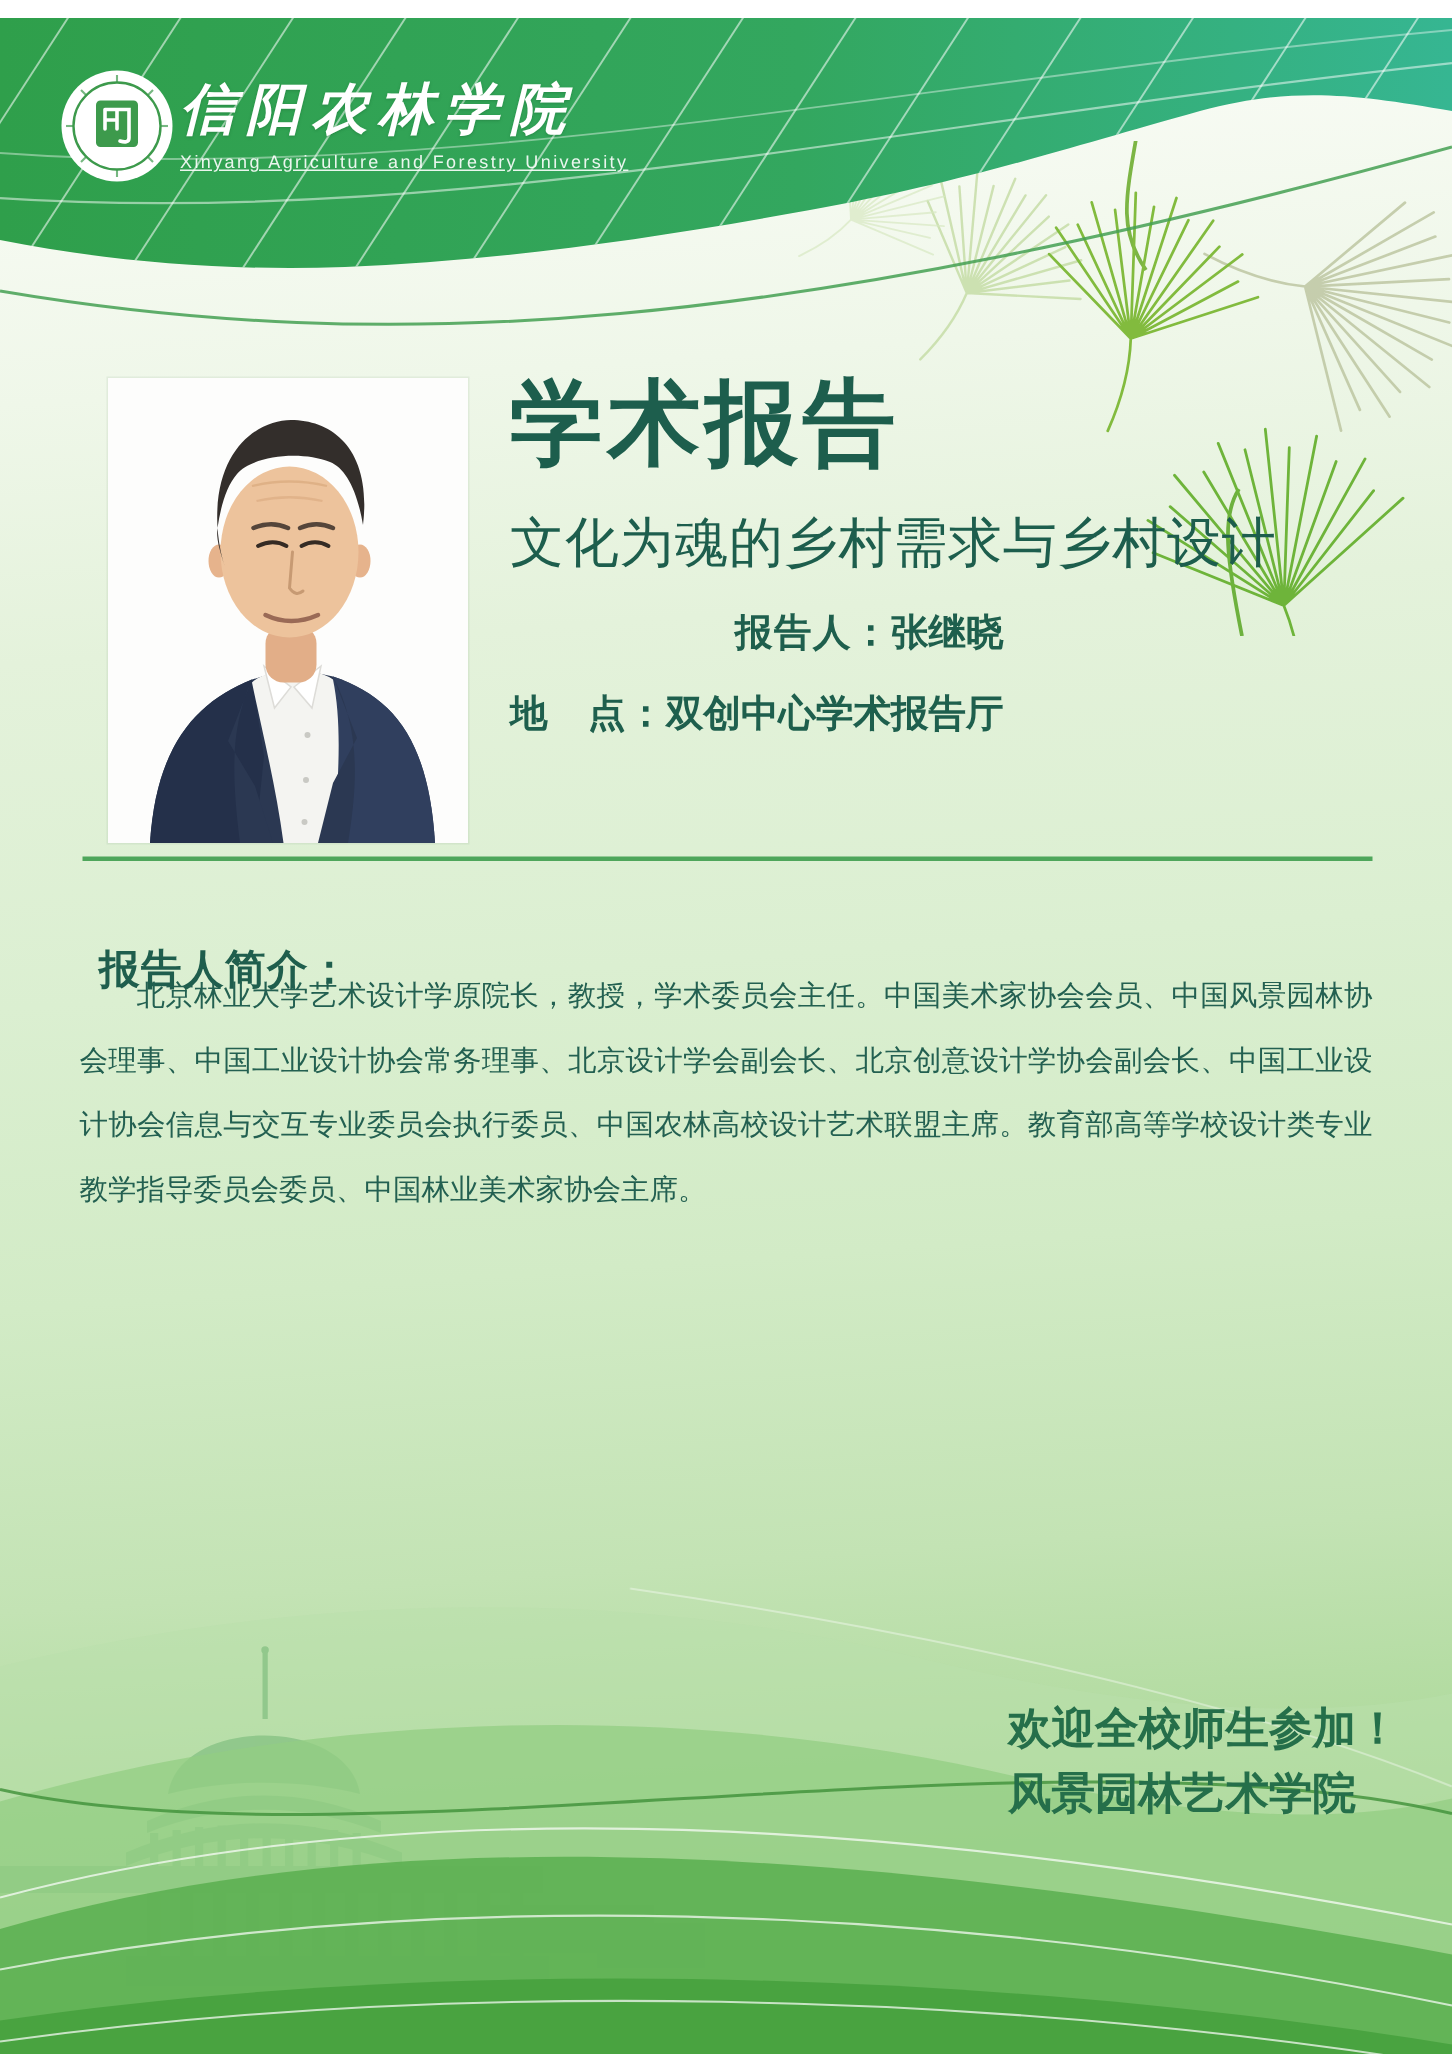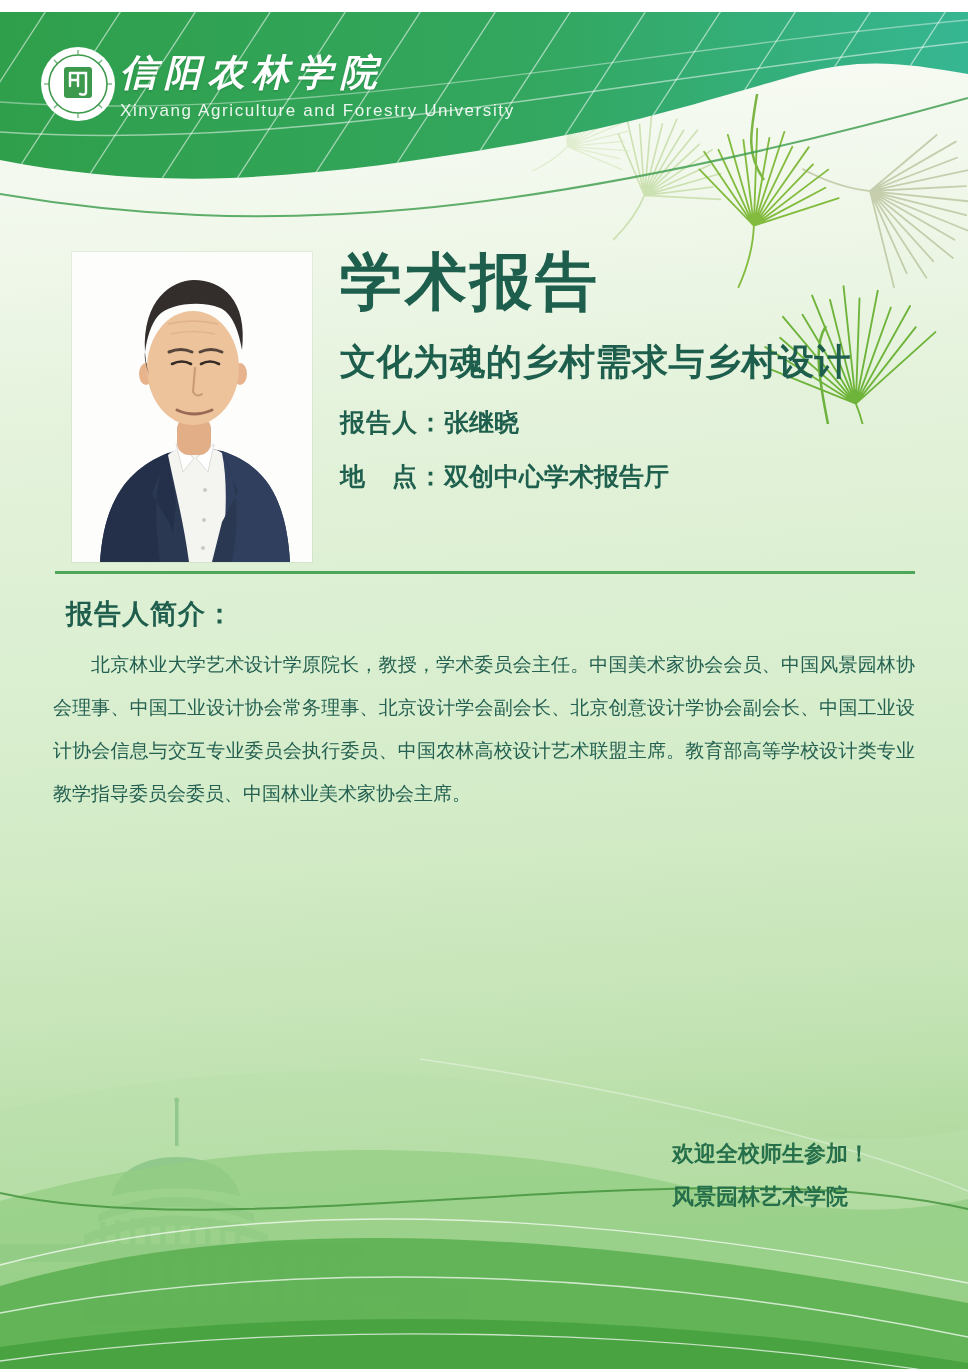--- a/index.html
+++ b/index.html
@@ -6,39 +6,39 @@
   body{font-family:"Liberation Sans","DejaVu Sans",sans-serif;}
   .poster{
     position:relative;width:968px;height:1369px;overflow:hidden;margin:12px auto;
     background:linear-gradient(176deg,#f8fbf4 6%,#eff7e9 18%,#e4f2db 30%,#dbefd1 46%,#d2ebc6 60%,#c3e3b4 74%,#abd898 87%,#8fca7a 100%);
   }
   .abs{position:absolute;}
   
   .header-svg{left:0;top:0;width:968px;height:250px;z-index:3;}
   .logo-text{left:120px;top:36px;z-index:4;color:#ffffff;}
   .logo-cn{font-family:"DejaVu Serif","Liberation Serif",serif;font-style:italic;font-weight:700;font-size:37px;letter-spacing:7px;text-shadow:0 1px 2px rgba(20,90,40,.35);white-space:nowrap;}
-  .logo-en{font-size:17px;letter-spacing:1.6px;opacity:.9;margin-top:3px;white-space:nowrap;}
+  .logo-en{font-size:12px;letter-spacing:1.6px;opacity:.9;margin-top:3px;white-space:nowrap;text-decoration:underline;}
   
   .leaves-svg{right:0;top:82px;width:440px;height:330px;z-index:2;}
   
   .photo{left:72px;top:240px;width:240px;height:310px;z-index:5;background:#fdfdfc;box-shadow:0 0 0 1px rgba(120,160,120,.12);}
   
   .title{left:340px;top:228px;z-index:6;font-size:62px;font-weight:900;letter-spacing:3px;color:#1d5e4d;white-space:nowrap;}
-  .subtitle{left:340px;top:326px;z-index:6;font-size:36px;font-weight:700;letter-spacing:.5px;color:#1d5e4d;white-space:nowrap;}
+  .subtitle{left:340px;top:326px;z-index:6;font-size:36px;font-weight:400;letter-spacing:.5px;color:#1d5e4d;white-space:nowrap;}
   .info{left:340px;top:398px;z-index:6;color:#1e5f4d;font-weight:700;font-size:25px;}
-  .info-row{height:25px;line-height:25px;margin-bottom:29px;white-space:nowrap;}
+  .info-row{height:25px;line-height:25px;margin-bottom:29px;white-space:nowrap;text-align:right;}
   .info-label{letter-spacing:1px;}
   
   .divider{left:55px;top:559px;width:860px;height:3px;background:#4ea65b;z-index:6;}
   
-  .bio-heading{left:66px;top:584px;z-index:6;font-size:27px;font-weight:800;color:#1f5e4d;letter-spacing:1px;}
+  .bio-heading{left:66px;top:616px;z-index:6;font-size:27px;font-weight:800;color:#1f5e4d;letter-spacing:1px;}
   .bio-body{left:53px;top:631px;width:862px;z-index:6;color:#236051;font-size:19px;line-height:43px;text-align:justify;font-weight:500;}
   .bio-body p{margin:0;text-indent:2em;}
   
-  .welcome{left:672px;top:1120px;z-index:7;color:#256f4a;font-size:22px;font-weight:800;line-height:43px;white-space:nowrap;}
+  .welcome{left:672px;top:1120px;z-index:7;color:#256f4a;font-size:29px;font-weight:800;line-height:43px;white-space:nowrap;}
   
   .building-svg{left:0;top:1082px;width:470px;height:230px;z-index:1;}
   .waves-svg{left:0;bottom:0;width:968px;height:330px;z-index:2;}
 </style>
 </head>
 <body>
 
 <div class="poster">
 
   <svg class="abs header-svg" viewBox="0 0 968 250" preserveAspectRatio="none">

